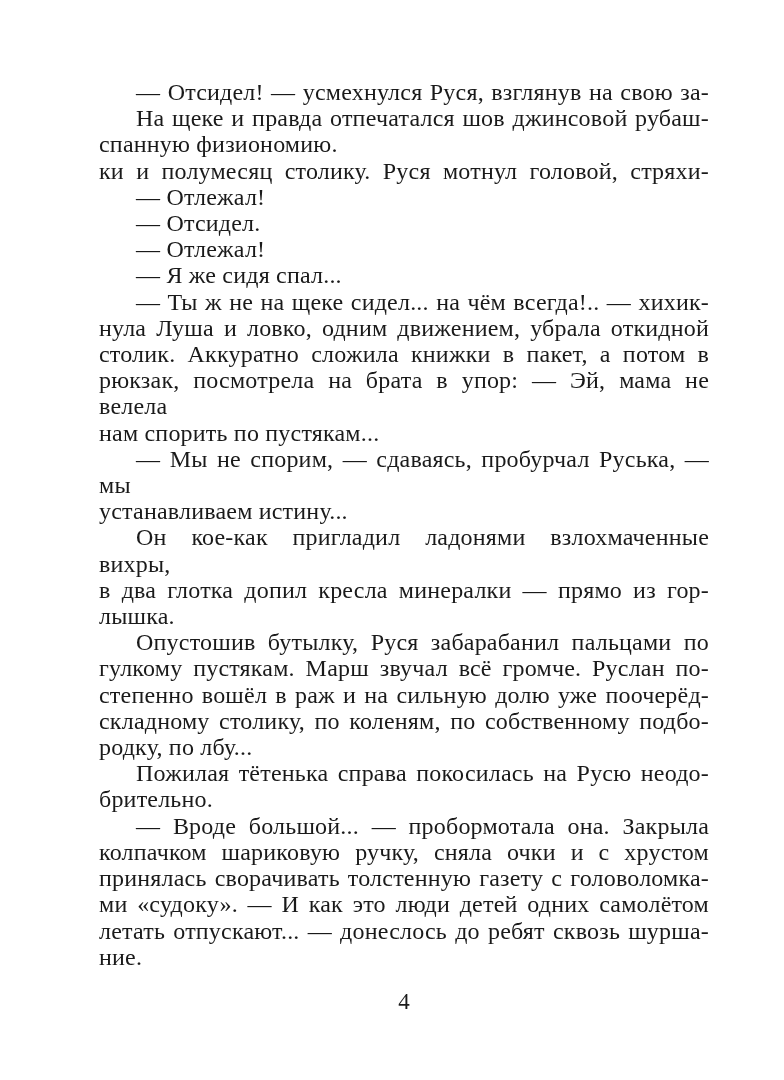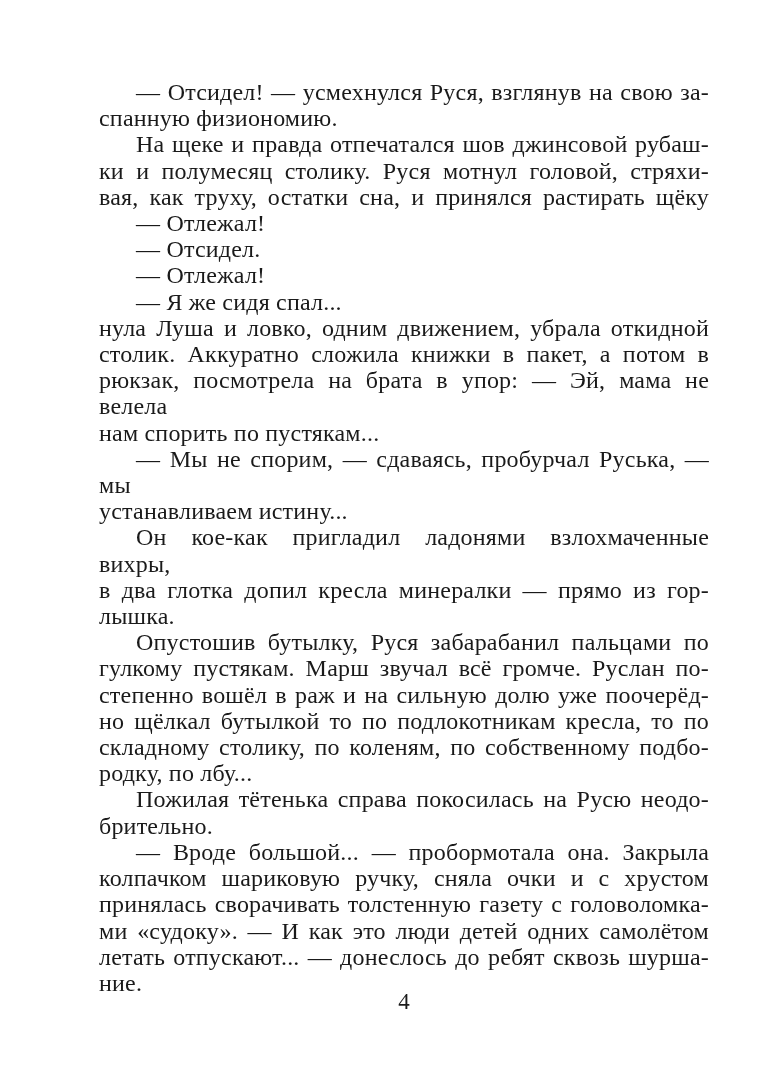--- a/index.html
+++ b/index.html
@@ -53,41 +53,40 @@
     font-size: 23px;
     line-height: 26px;
   }
 </style>
 </head>
 <body>
 
 <div class="page">
   <div class="text-block">
       <div class="line para-start">— Отсидел! — усмехнулся Руся, взглянув на свою за-</div>
+      <div class="line para-start">На щеке и правда отпечатался шов джинсовой рубаш-</div>
       <div class="line para-end">спанную физиономию.</div>
-      <div class="line para-start">На щеке и правда отпечатался шов джинсовой рубаш-</div>
       <div class="line">ки и полумесяц столику. Руся мотнул головой, стряхи-</div>
-      <div class="line">вая, как труху, остатки сна, и принялся растирать щёку</div>
       <div class="line para-start para-end">— Отлежал!</div>
       <div class="line para-start para-end">— Отсидел.</div>
       <div class="line para-start para-end">— Отлежал!</div>
       <div class="line para-start para-end">— Я же сидя спал...</div>
+      <div class="line para-start">— Ты ж не на щеке сидел... на чём всегда!.. — хихик-</div>
       <div class="line">нула Луша и ловко, одним движением, убрала откидной</div>
       <div class="line">столик. Аккуратно сложила книжки в пакет, а потом в</div>
       <div class="line">рюкзак, посмотрела на брата в упор: — Эй, мама не велела</div>
       <div class="line para-end">нам спорить по пустякам...</div>
       <div class="line para-start">— Мы не спорим, — сдаваясь, пробурчал Руська, — мы</div>
       <div class="line para-end">устанавливаем истину...</div>
       <div class="line para-start">Он кое-как пригладил ладонями взлохмаченные вихры,</div>
       <div class="line">в два глотка допил кресла минералки — прямо из гор-</div>
       <div class="line para-end">лышка.</div>
       <div class="line para-start">Опустошив бутылку, Руся забарабанил пальцами по</div>
       <div class="line">гулкому пустякам. Марш звучал всё громче. Руслан по-</div>
       <div class="line">степенно вошёл в раж и на сильную долю уже поочерёд-</div>
-      <div class="line">но щёлкал бутылкой то по подлокотникам кресла, то по</div>
       <div class="line">складному столику, по коленям, по собственному подбо-</div>
       <div class="line para-end">родку, по лбу...</div>
       <div class="line para-start">Пожилая тётенька справа покосилась на Русю неодо-</div>
       <div class="line para-end">брительно.</div>
       <div class="line para-start">— Вроде большой... — пробормотала она. Закрыла</div>
       <div class="line">колпачком шариковую ручку, сняла очки и с хрустом</div>
       <div class="line">принялась сворачивать толстенную газету с головоломка-</div>
       <div class="line">ми «судоку». — И как это люди детей одних самолётом</div>
       <div class="line">летать отпускают... — донеслось до ребят сквозь шурша-</div>
       <div class="line para-end">ние.</div>

